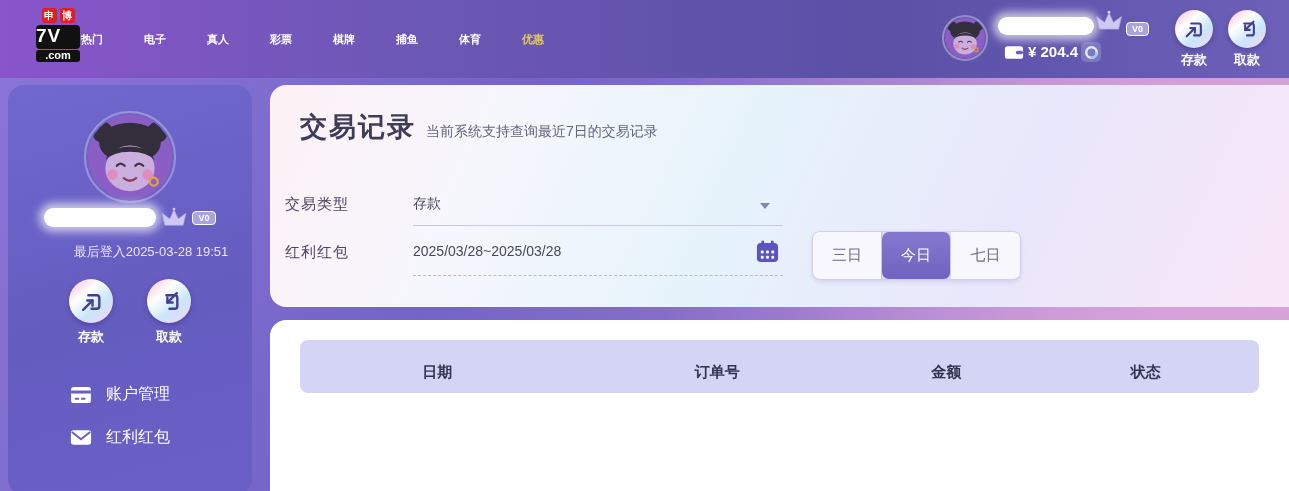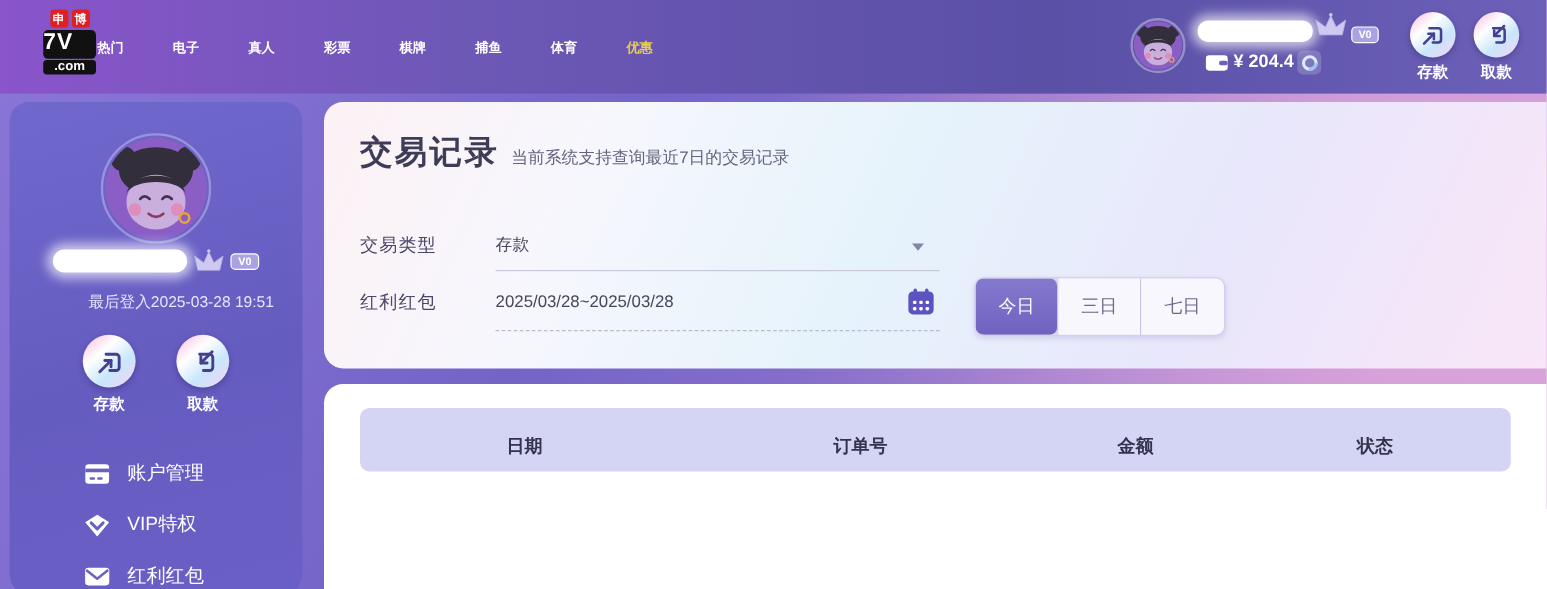--- a/index.html
+++ b/index.html
@@ -61,21 +61,21 @@
   .sb-menu{ position:absolute; left:0; top:288px; width:244px;}
   .sb-item{ display:flex; align-items:center; gap:14px; padding:11px 0 11px 62px; cursor:pointer;}
   .sb-item-label{ color:#fff; font-size:16px;}
   
   .panel-top{ position:absolute; left:270px; top:85px; width:1019px; height:222px;
     border-radius:16px 0 0 16px;
     background:linear-gradient(115deg,#fdf1f5 0%,#f6f7fd 22%,#e6f3fb 46%,#e9e7fb 72%,#f9e6f8 100%);}
   .title-row{ position:absolute; left:30px; top:24px; display:flex; align-items:baseline; gap:10px;text-align:right;}
   .page-title{ font-size:27px; font-weight:bold; color:#3f3c58; letter-spacing:2px;}
   .page-subtitle{ font-size:14px; color:#63637f;}
-  .filter-label{ position:absolute; left:30px; font-size:15px; color:#4c4768; letter-spacing:1px;}
+  .filter-label{ position:absolute; left:15px; font-size:15px; color:#4c4768; letter-spacing:1px;}
   .filter-value{ position:absolute; left:143px; font-size:14px; color:#47475a;}
   .u-solid{ position:absolute; left:143px; width:370px; border-bottom:1px solid #c9c9dc;}
   .u-dash{ position:absolute; left:143px; width:370px; border-bottom:1px dashed #b9b9cf;}
   .dd-arrow{ position:absolute; left:490px; top:118px; width:0; height:0; cursor:pointer;
     border-left:5px solid transparent; border-right:5px solid transparent; border-top:6px solid #8585a5;}
   .cal-btn{ position:absolute; left:486px; top:155px; cursor:pointer;}
   .btn-group{ position:absolute; left:542px; top:146px; display:flex; background:#dcd8f2;
     border:1px solid #d2ceec; border-radius:8px; box-shadow:0 2px 4px rgba(90,70,160,.15);}
   .range-btn{ width:69px; height:47px; background:transparent; border:none; font-size:15px;
     color:#6b6b8d; cursor:pointer; font-family:inherit; border-right:1px solid #c9c5e6; background:#f8f7fd;}
@@ -247,27 +247,20 @@
       <div class="sb-item">
         <svg width="22" height="18" viewBox="0 0 24 20">
           <rect x="1" y="1" width="22" height="18" rx="3" fill="#fff"></rect>
           <rect x="1" y="5" width="22" height="3.4" fill="#6a60c3"></rect>
           <rect x="5" y="13" width="5" height="2.4" rx="1" fill="#6a60c3"></rect>
           <rect x="12" y="13" width="5" height="2.4" rx="1" fill="#6a60c3"></rect>
         </svg>
         <span class="sb-item-label">账户管理</span>
       </div>
       <div class="sb-item">
-        <svg width="22" height="20" viewBox="0 0 24 22">
-          <path d="M12 1 L23 8 L12 21 L1 8 Z" fill="#fff"></path>
-          <path d="M6.5 8.5 L12 14 L17.5 8.5" stroke="#6a60c3" stroke-width="2.6" fill="none" stroke-linecap="round" stroke-linejoin="round"></path>
-        </svg>
-        <span class="sb-item-label">VIP特权</span>
-      </div>
-      <div class="sb-item">
         <svg width="22" height="17" viewBox="0 0 24 18">
           <rect x="1" y="1" width="22" height="16" rx="3" fill="#fff"></rect>
           <path d="M2 3 L12 11 L22 3" stroke="#6a60c3" stroke-width="2.2" fill="none" stroke-linejoin="round"></path>
         </svg>
         <span class="sb-item-label">红利红包</span>
       </div>
     </div>
   </div>
 
   <div class="panel-top">
@@ -292,22 +285,22 @@
         <rect x="10.5" y="11" width="3" height="3" rx="1" fill="#fff"></rect>
         <rect x="16" y="11" width="3" height="3" rx="1" fill="#fff"></rect>
         <rect x="5" y="16.5" width="3" height="3" rx="1" fill="#fff"></rect>
         <rect x="10.5" y="16.5" width="3" height="3" rx="1" fill="#fff"></rect>
         <rect x="16" y="16.5" width="3" height="3" rx="1" fill="#fff"></rect>
       </svg>
     </div>
     <div class="u-dash" style="top:190px;"></div>
 
     <div class="btn-group">
+      <button class="range-btn">三日</button>
       <button class="range-btn active">今日</button>
-      <button class="range-btn">三日</button>
       <button class="range-btn">七日</button>
     </div>
   </div>
 
   <div class="panel-table">
     <div class="tbl">
       <div class="tbl-head">
         <div>日期</div>
         <div>订单号</div>
         <div>金额</div>

